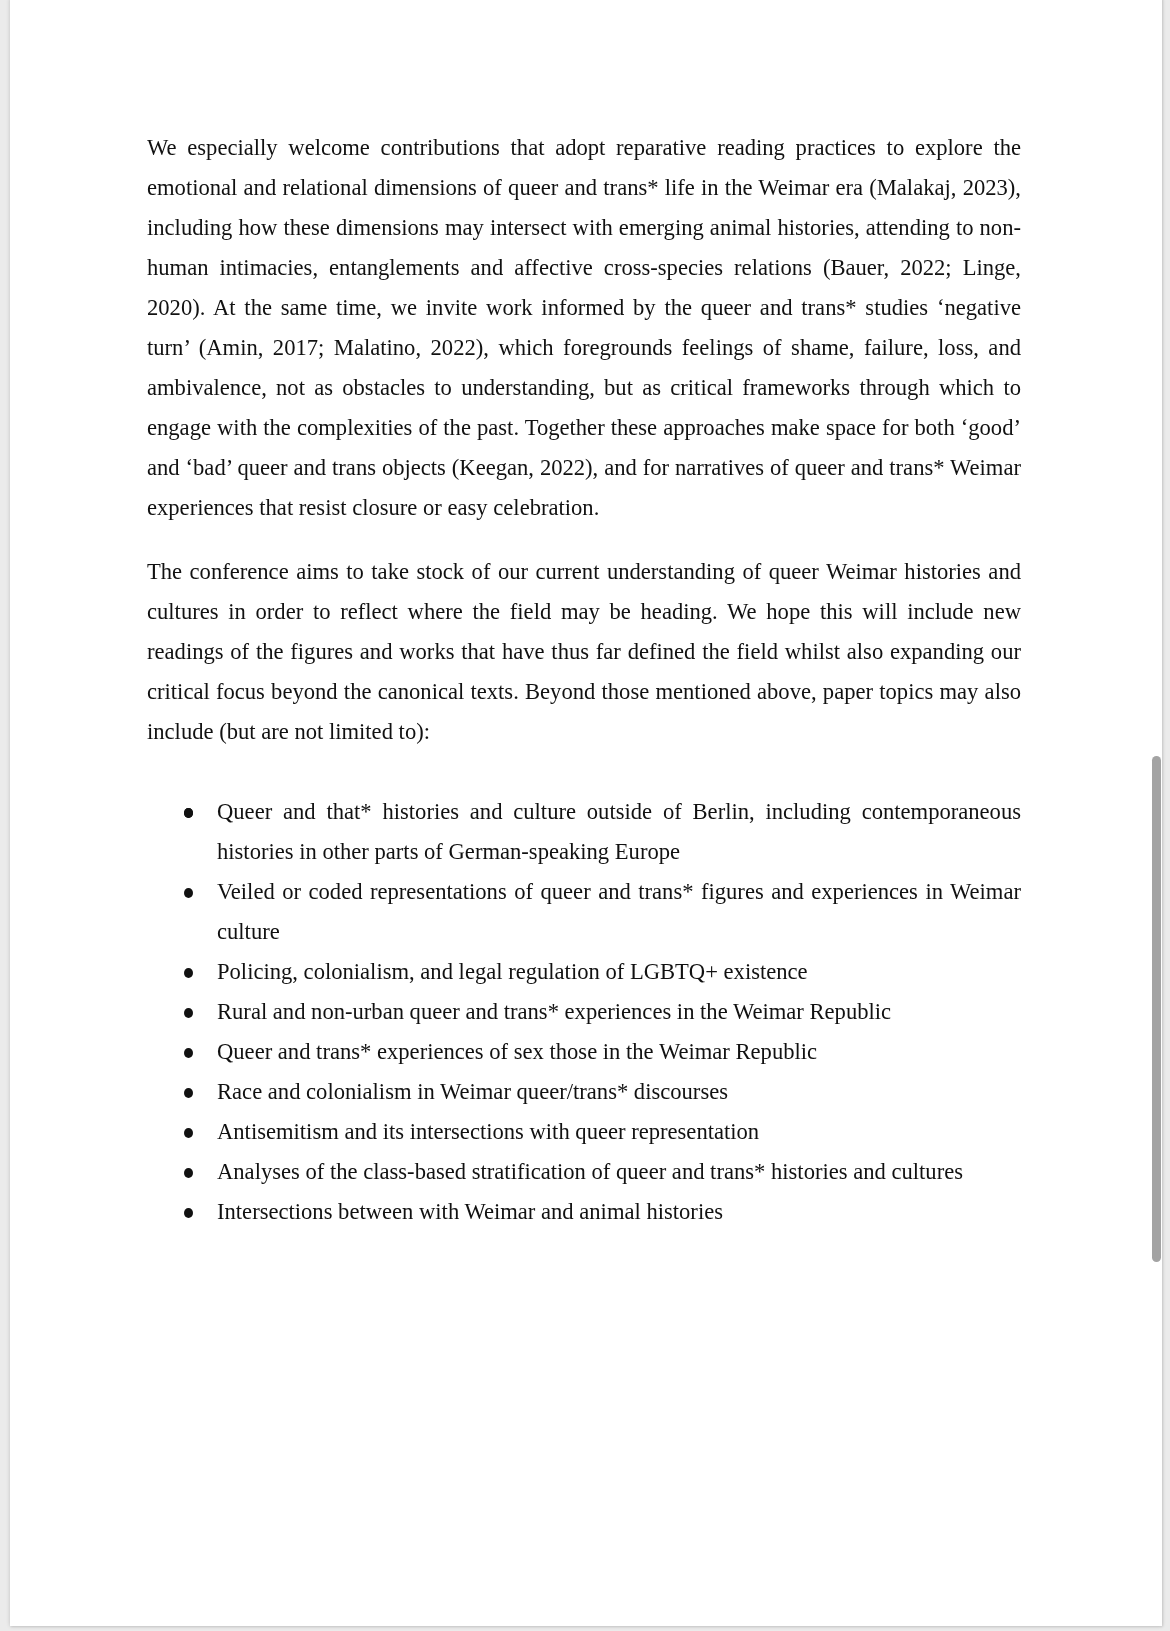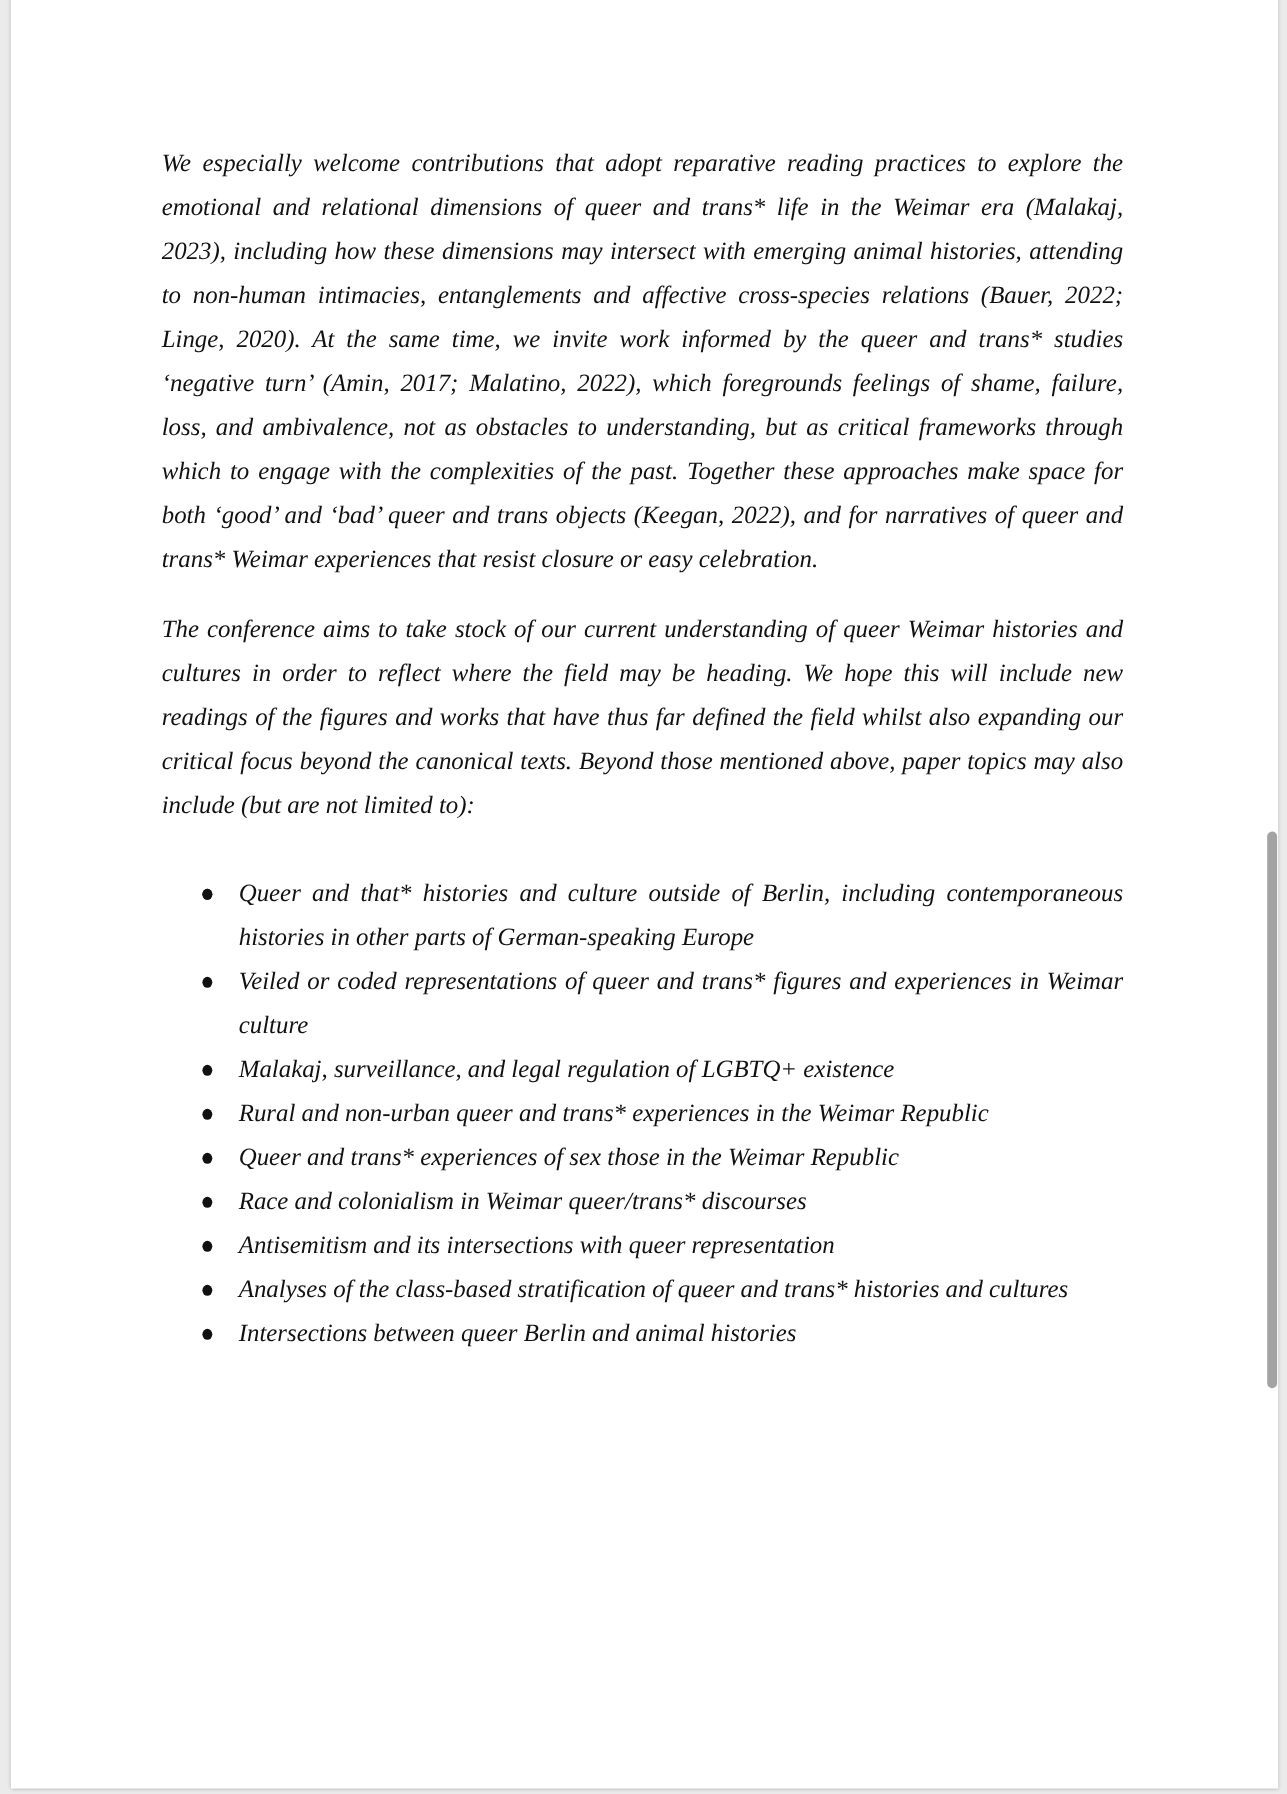--- a/index.html
+++ b/index.html
@@ -12,21 +12,20 @@
     background: #ececec;
     position: relative;
     overflow: hidden;
     font-family: "Liberation Serif", "DejaVu Serif", serif;
   }
   .viewer {
     position: absolute;
     left: 0; top: 0;
     width: 1170px; height: 1631px;
     background: #ebebeb;
-    font-style: italic;
   }
   .page {
     position: absolute;
     left: 10px;
     top: -2px;
     width: 1152px;
     height: 1628px;
     background: #ffffff;
     box-shadow: 0 0 4px rgba(0,0,0,0.18), 1px 1px 2px rgba(0,0,0,0.08);
   }
@@ -87,25 +86,25 @@
 
 <div class="viewer">
   <div class="page">
     <div class="content">
       <p class="para">We especially welcome contributions that adopt reparative reading practices to explore the emotional and relational dimensions of queer and trans* life in the Weimar era (Malakaj, 2023), including how these dimensions may intersect with emerging animal histories, attending to non-human intimacies, entanglements and affective cross-species relations (Bauer, 2022; Linge, 2020). At the same time, we invite work informed by the queer and trans* studies ‘negative turn’ (Amin, 2017; Malatino, 2022), which foregrounds feelings of shame, failure, loss, and ambivalence, not as obstacles to understanding, but as critical frameworks through which to engage with the complexities of the past. Together these approaches make space for both ‘good’ and ‘bad’ queer and trans objects (Keegan, 2022), and for narratives of queer and trans* Weimar experiences that resist closure or easy celebration.</p>
       <p class="para">The conference aims to take stock of our current understanding of queer Weimar histories and cultures in order to reflect where the field may be heading. We hope this will include new readings of the figures and works that have thus far defined the field whilst also expanding our critical focus beyond the canonical texts. Beyond those mentioned above, paper topics may also include (but are not limited to):</p>
       <ul class="list">
         <li class="list-item"><span class="bullet"></span></li>
         <li class="list-item"><span class="bullet"></span><span>Queer and that* histories and culture outside of Berlin, including contemporaneous histories in other parts of German-speaking Europe</span></li>
         <li class="list-item"><span class="bullet"></span><span>Veiled or coded representations of queer and trans* figures and experiences in Weimar culture</span></li>
-        <li class="list-item"><span class="bullet"></span><span>Malakaj, surveillance, and legal regulation of LGBTQ+ existence</span></li>
+        <li class="list-item"><span class="bullet"></span><span>Policing, colonialism, and legal regulation of LGBTQ+ existence</span></li>
         <li class="list-item"><span class="bullet"></span><span>Rural and non-urban queer and trans* experiences in the Weimar Republic</span></li>
         <li class="list-item"><span class="bullet"></span><span>Queer and trans* experiences of sex those in the Weimar Republic</span></li>
         <li class="list-item"><span class="bullet"></span><span>Race and colonialism in Weimar queer/trans* discourses</span></li>
         <li class="list-item"><span class="bullet"></span><span>Antisemitism and its intersections with queer representation</span></li>
         <li class="list-item"><span class="bullet"></span><span>Analyses of the class-based stratification of queer and trans* histories and cultures</span></li>
-        <li class="list-item"><span class="bullet"></span><span>Intersections between queer Berlin and animal histories</span></li>
+        <li class="list-item"><span class="bullet"></span><span>Intersections between with Weimar and animal histories</span></li>
       </ul>
     </div>
   </div>
   <div class="scrollbar-track"></div>
   <div class="scrollbar-thumb"></div>
 </div>
 
 </body></html>

